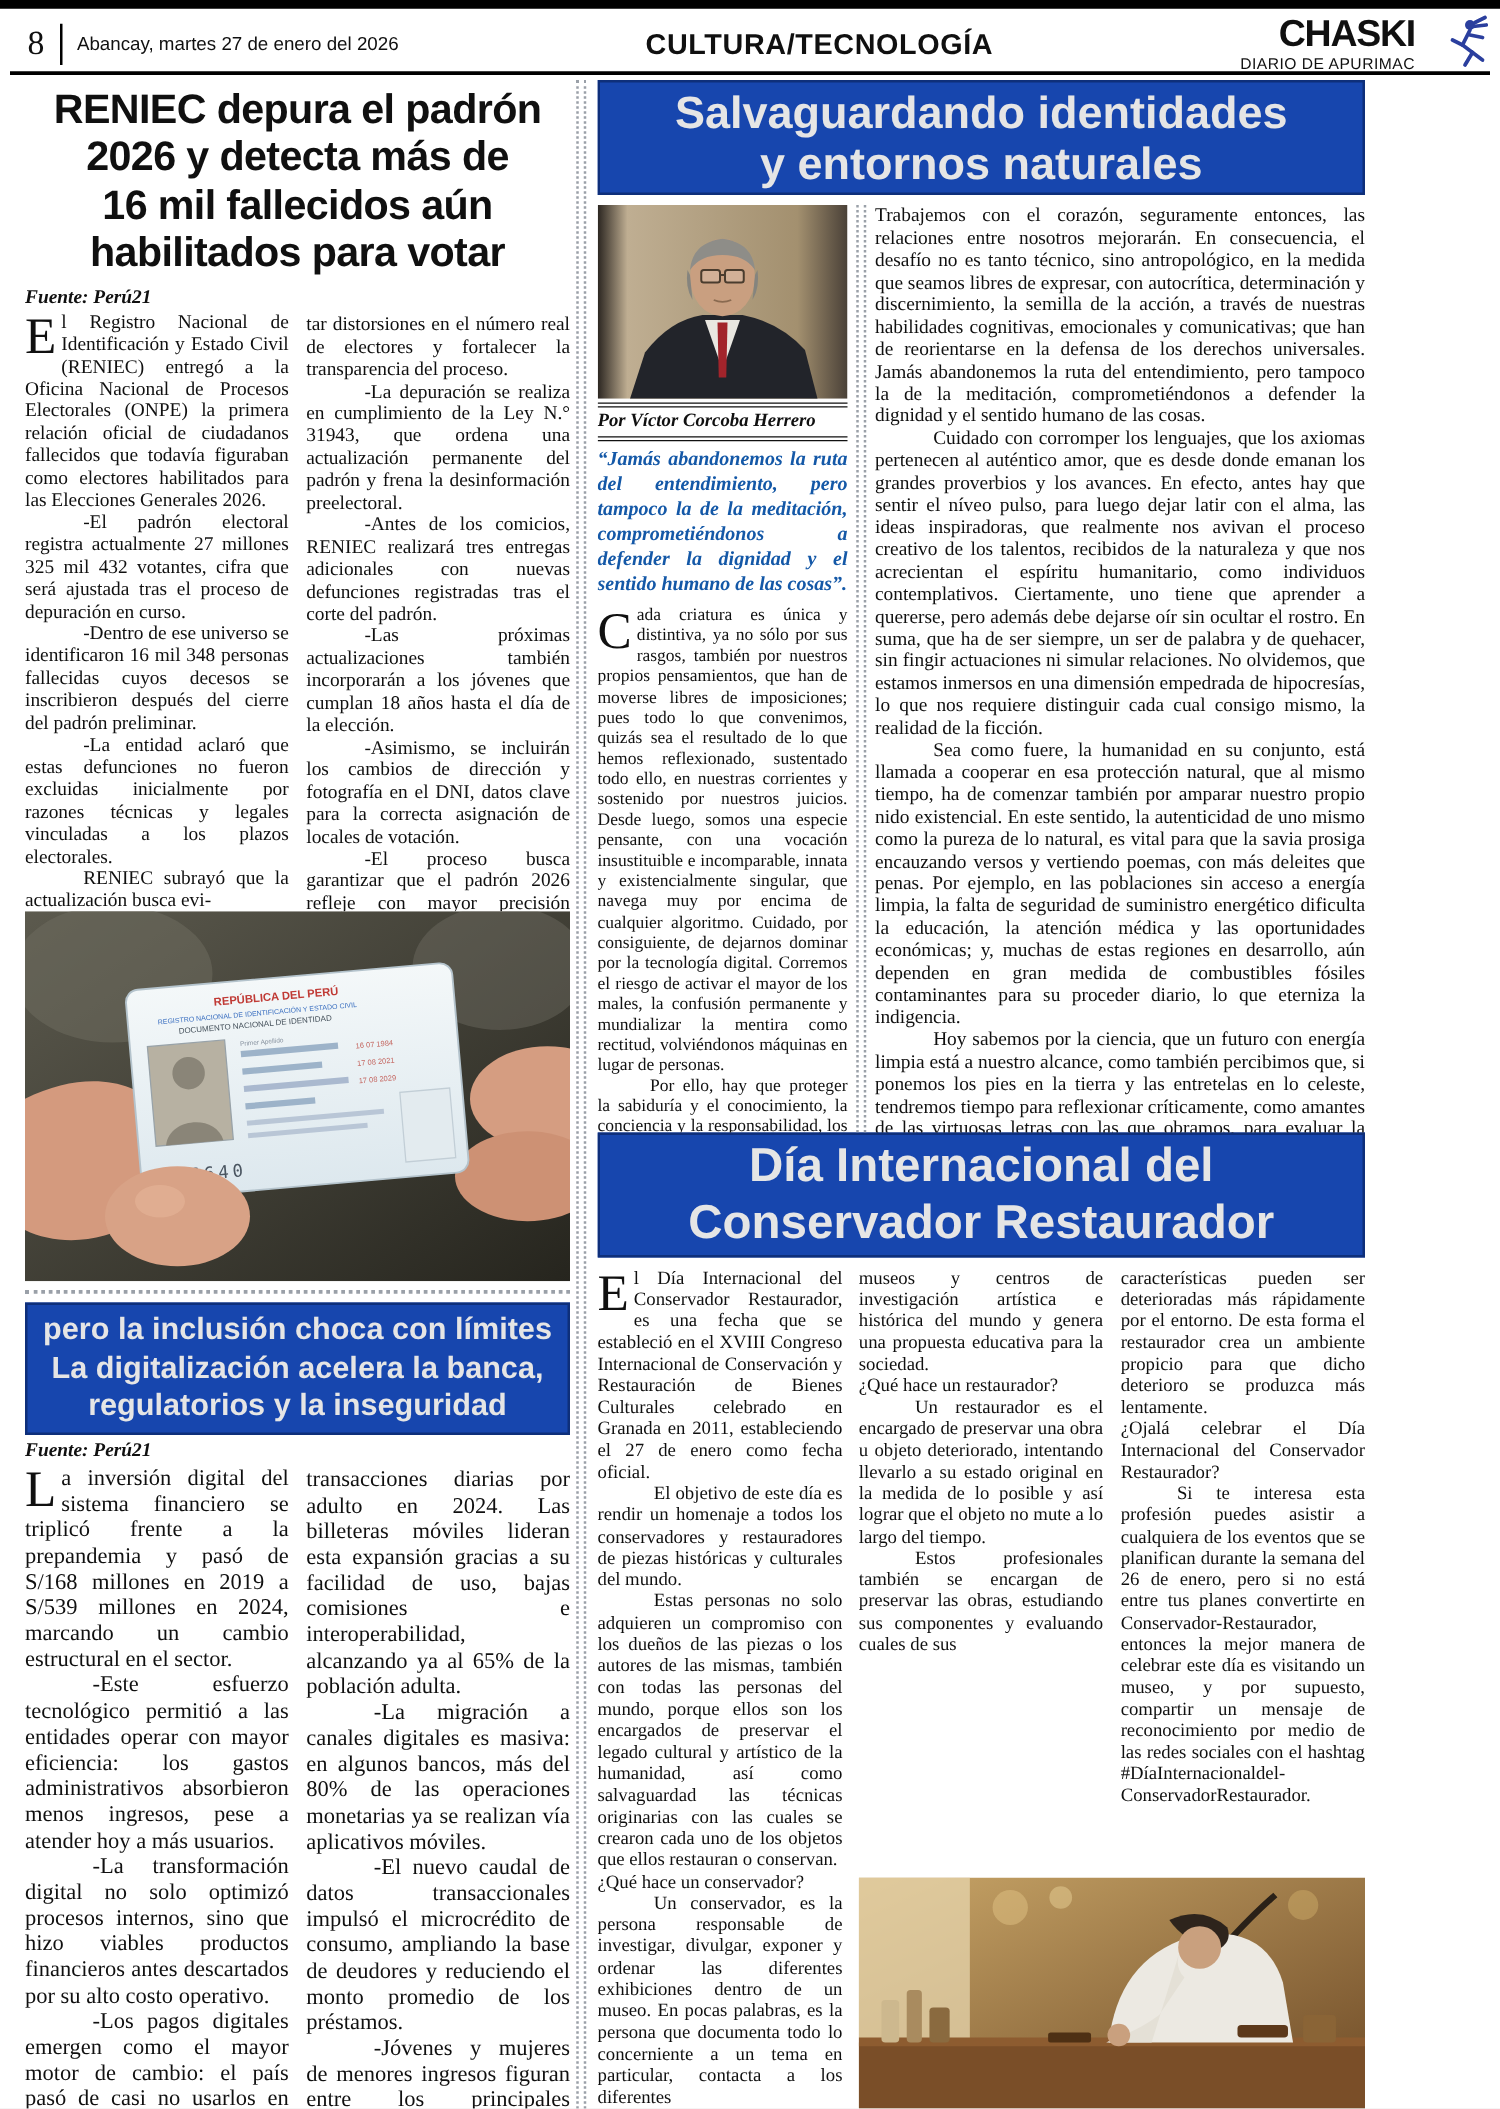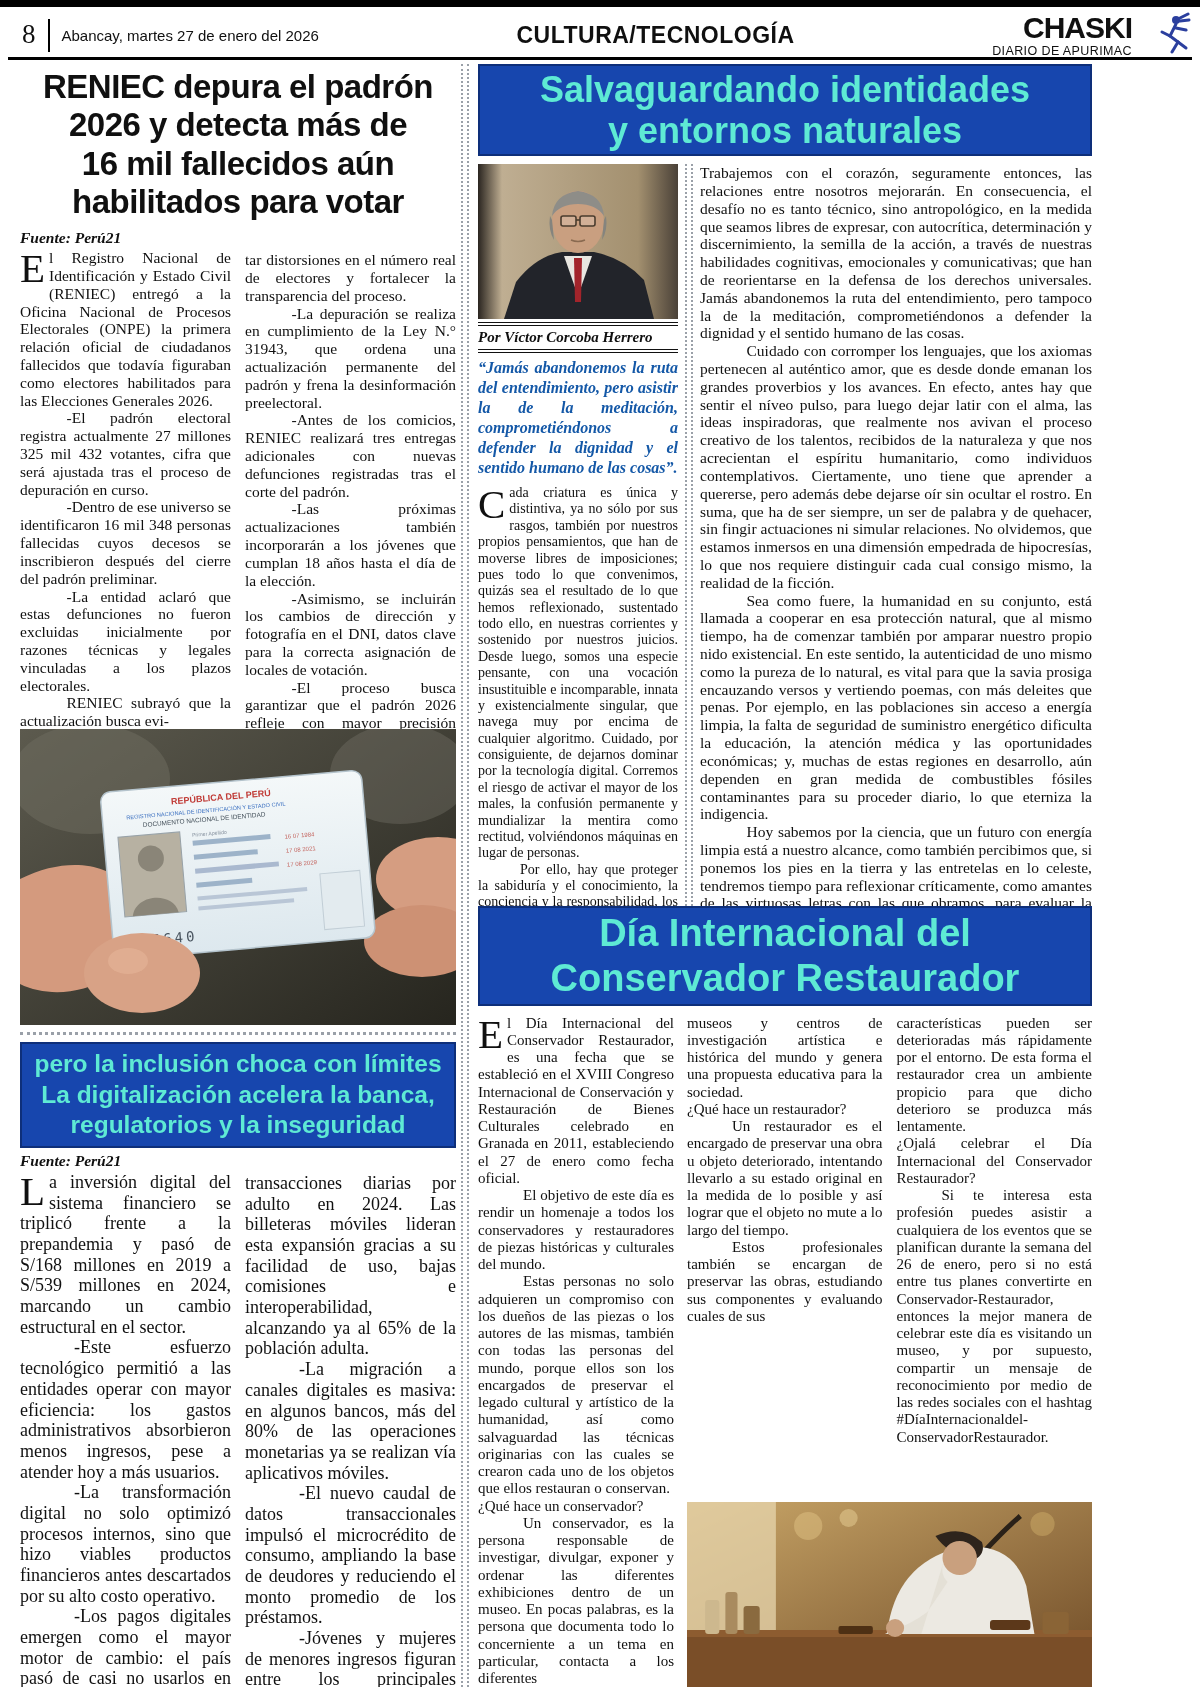--- a/index.html
+++ b/index.html
@@ -30,21 +30,21 @@
   .sm p{font-size:14px;line-height:1.17;}
   .md p{font-size:18px;line-height:1.15;}
   .cons p{font-size:15px;line-height:1.15;}
   .has-drop p:first-child{text-indent:0;}
   .has-drop p:first-child::first-letter{float:left;font-size:41px;line-height:.8;padding:3px 4px 0 0;}
   .cont p:first-child{text-indent:0;}
   .noind{text-indent:0 !important;}
   .cols{display:flex;gap:14px;}
   .col{flex:1;min-width:0;}
   
-  .banner{background:#1746ae;color:#5eead4;font-family:"Liberation Sans","DejaVu Sans",sans-serif;
+  .banner{background:#1746ae;color:#e5e5e5;font-family:"Liberation Sans","DejaVu Sans",sans-serif;
           font-weight:bold;text-align:center;border:2px solid #0e2f7a;}
   .banner-salva{font-size:36px;line-height:1.14;padding:3px 2px;}
   .banner-banca{font-size:24.5px;line-height:1.25;padding:5px 4px;text-align:center;}
   .banner-cons{font-size:38px;line-height:1.18;padding:3px 2px;}
   
   hr.dots{border:none;border-top:3px dotted #9aa0a8;margin:7px 0;}
   .rule2{border:none;border-top:4px double #111;margin:3px 0;height:0;}
   .vdots{width:4px;border-left:2px dotted #9aa0a8;border-right:2px dotted #9aa0a8;margin:0 7px;flex:none;}
   
   .byline{font-weight:bold;font-style:italic;font-size:15px;margin:3px 0;}
@@ -259,21 +259,21 @@
           <g stroke="#4a3c2e" stroke-width="1.6" fill="rgba(255,255,255,.18)">
             <rect x="83" y="52" width="15" height="10" rx="2"></rect>
             <rect x="102" y="52" width="15" height="10" rx="2"></rect>
             <line x1="98" y1="56" x2="102" y2="56"></line>
           </g>
           <path d="M93,76 Q100,79 107,76" stroke="#8a6a50" stroke-width="1.5" fill="none"></path>
         </svg>
         <div class="rule2"></div>
         <div class="byline">Por Víctor Corcoba Herrero</div>
         <div class="rule2"></div>
-        <p class="quote">“Jamás abandonemos la ruta del entendimiento, pero asistir la de la meditación, comprometiéndonos a defender la dignidad y el sentido humano de las cosas”.</p>
+        <p class="quote">“Jamás abandonemos la ruta del entendimiento, pero tampoco la de la meditación, comprometiéndonos a defender la dignidad y el sentido humano de las cosas”.</p>
         <div class="body-text sm has-drop">
             <p>Cada criatura es única y distintiva, ya no sólo por sus rasgos, también por nuestros propios pensamientos, que han de moverse libres de imposiciones; pues todo lo que convenimos, quizás sea el resultado de lo que hemos reflexionado, sustentado todo ello, en nuestras corrientes y sostenido por nuestros juicios. Desde luego, somos una especie pensante, con una vocación insustituible e incomparable, innata y existencialmente singular, que navega muy por encima de cualquier algoritmo. Cuidado, por consiguiente, de dejarnos dominar por la tecnología digital. Corremos el riesgo de activar el mayor de los males, la confusión permanente y mundializar la mentira como rectitud, volviéndonos máquinas en lugar de personas.</p>
             <p>Por ello, hay que proteger la sabiduría y el conocimiento, la conciencia y la responsabilidad, los valores y los principios, que hemos generado como civilización.</p>
           </div>
       </div>
       <div class="vdots"></div>
       <div class="widecol body-text cont">
           <p>Trabajemos con el corazón, seguramente entonces, las relaciones entre nosotros mejorarán. En consecuencia, el desafío no es tanto técnico, sino antropológico, en la medida que seamos libres de expresar, con autocrítica, determinación y discernimiento, la semilla de la acción, a través de nuestras habilidades cognitivas, emocionales y comunicativas; que han de reorientarse en la defensa de los derechos universales. Jamás abandonemos la ruta del entendimiento, pero tampoco la de la meditación, comprometiéndonos a defender la dignidad y el sentido humano de las cosas.</p>
           <p>Cuidado con corromper los lenguajes, que los axiomas pertenecen al auténtico amor, que es desde donde emanan los grandes proverbios y los avances. En efecto, antes hay que sentir el níveo pulso, para luego dejar latir con el alma, las ideas inspiradoras, que realmente nos avivan el proceso creativo de los talentos, recibidos de la naturaleza y que nos acrecientan el espíritu humanitario, como individuos contemplativos. Ciertamente, uno tiene que aprender a quererse, pero además debe dejarse oír sin ocultar el rostro. En suma, que ha de ser siempre, un ser de palabra y de quehacer, sin fingir actuaciones ni simular relaciones. No olvidemos, que estamos inmersos en una dimensión empedrada de hipocresías, lo que nos requiere distinguir cada cual consigo mismo, la realidad de la ficción.</p>
           <p>Sea como fuere, la humanidad en su conjunto, está llamada a cooperar en esa protección natural, que al mismo tiempo, ha de comenzar también por amparar nuestro propio nido existencial. En este sentido, la autenticidad de uno mismo como la pureza de lo natural, es vital para que la savia prosiga encauzando versos y vertiendo poemas, con más deleites que penas. Por ejemplo, en las poblaciones sin acceso a energía limpia, la falta de seguridad de suministro energético dificulta la educación, la atención médica y las oportunidades económicas; y, muchas de estas regiones en desarrollo, aún dependen en gran medida de combustibles fósiles contaminantes para su proceder diario, lo que eterniza la indigencia.</p>

